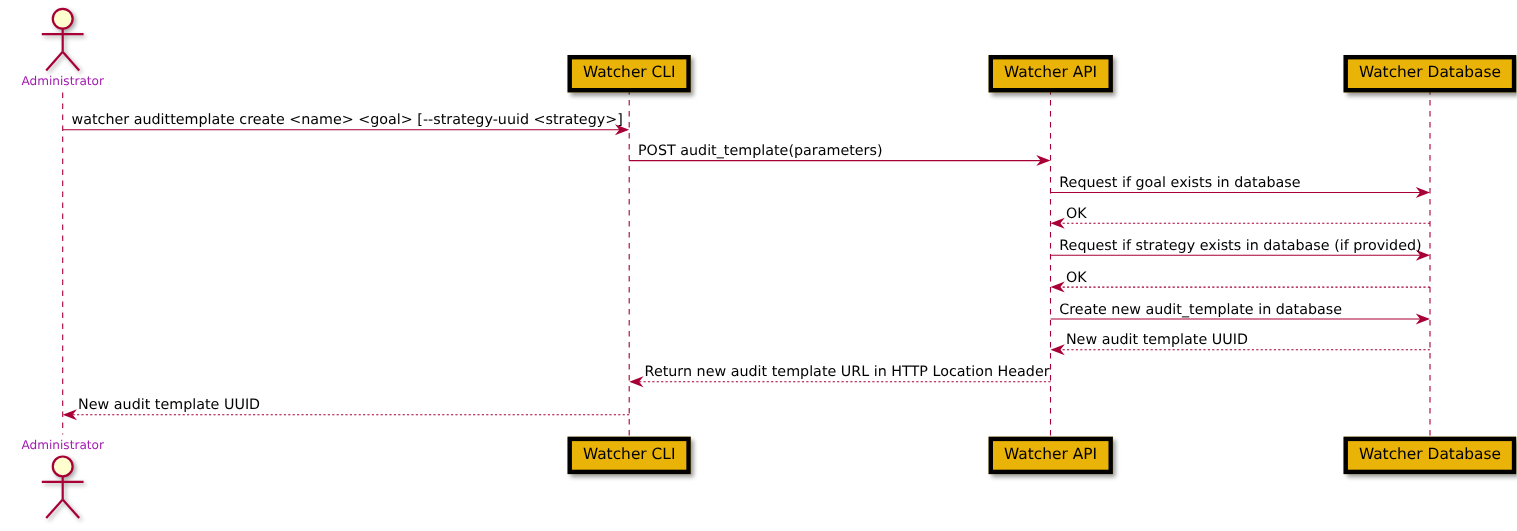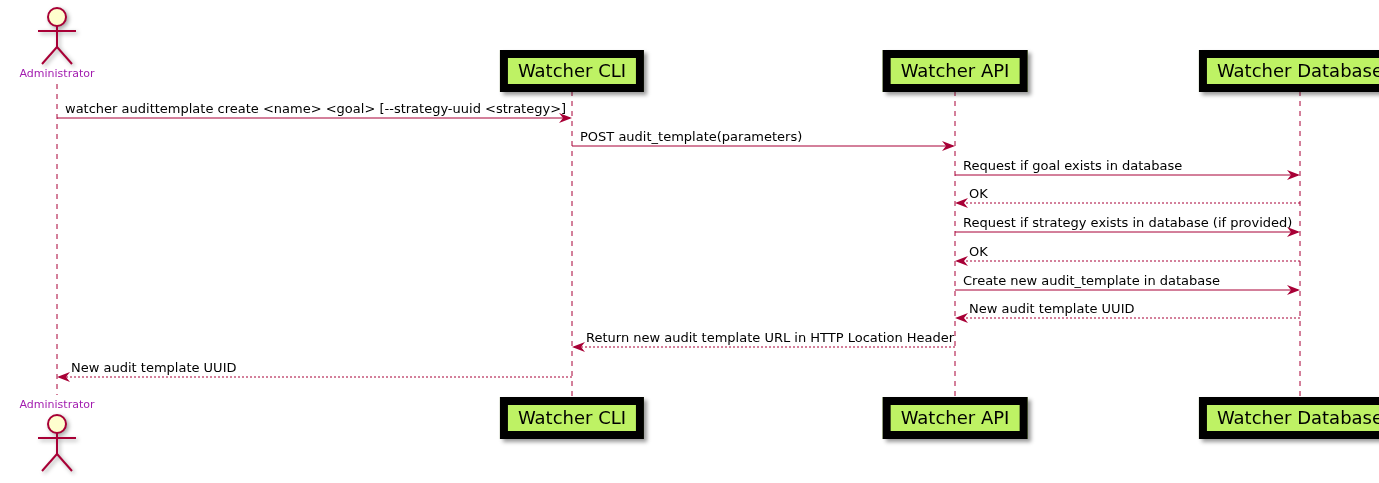--- a/index.html
+++ b/index.html
@@ -32,25 +32,25 @@
     position: absolute;
     transform: translateX(-50%);
     font-size: 11px;
     color: #a21caf;
     white-space: nowrap;
     line-height: 16px;
   }
   .pbox {
     position: absolute;
     transform: translateX(-50%);
-    background: #bef264;
-    border: 8px solid #000000;
+    background: #eab308;
+    border: 4px solid #000000;
     box-shadow: 3px 3px 4px rgba(0,0,0,0.4);
     padding: 4px 10px 5px 10px;
-    font-size: 18px;
+    font-size: 14px;
     color: #000000;
     white-space: nowrap;
     line-height: 17px;
     box-sizing: border-box;
   }
 </style>
 </head>
 <body>
 
 <div id="stage">

